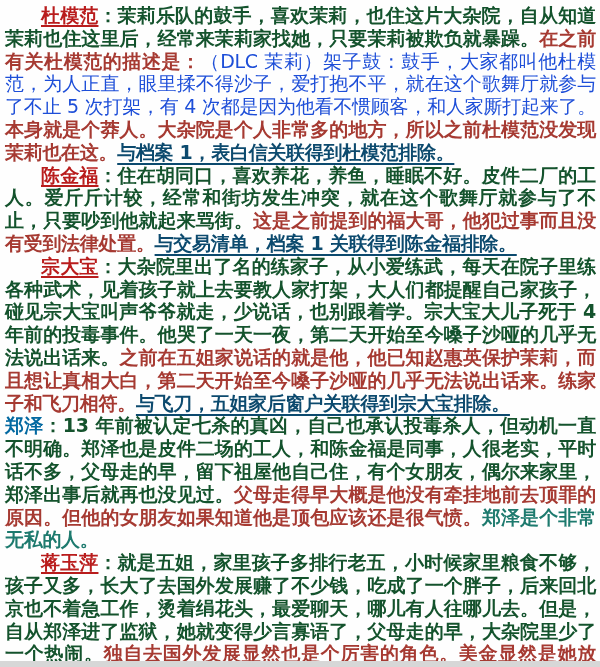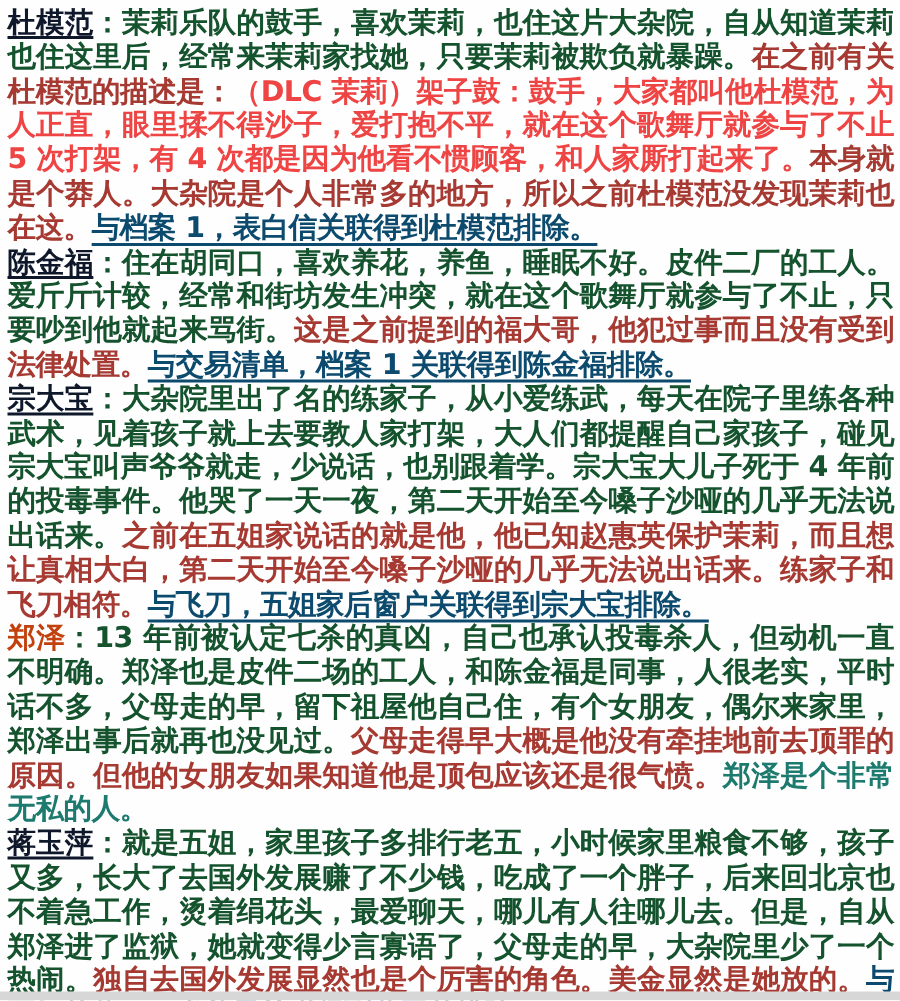--- a/index.html
+++ b/index.html
@@ -12,30 +12,31 @@
     padding: 4px 4px 0 5px;
     overflow: hidden;
     font-family: "DejaVu Sans", sans-serif;
     font-size: 19px;
     line-height: 22.8px;
     letter-spacing: -0.3px;
     text-align: justify;
   }
   p.profile { margin: 0; padding: 0; font-weight: bold; }
   .name {
-    color: #0f172a;
+    color: #b91c1c;
     text-decoration: underline;
     text-decoration-thickness: 1.5px;
     text-underline-offset: 3px;
+    margin-left: 36px;
   }
-  .name-plain { color: #c2410c; }
+  .name-plain { color: #0369a1; }
   .teal  { color: #14532d; }
   .teal-b { color: #1d7a6e; }
   .red-b { color: #a63a32; }
-  .red-l { color: #ef4444; font-weight: bold; }
+  .red-l { color: #1d4ed8; font-weight: normal; }
   .red-bu {
     color: #0c4a6e;
     text-decoration: underline;
     text-decoration-thickness: 2px;
     text-underline-offset: 4px;
   }
   .bottom-strip {
     position: absolute;
     left: 0; bottom: 0;
     width: 100%; height: 6px;

